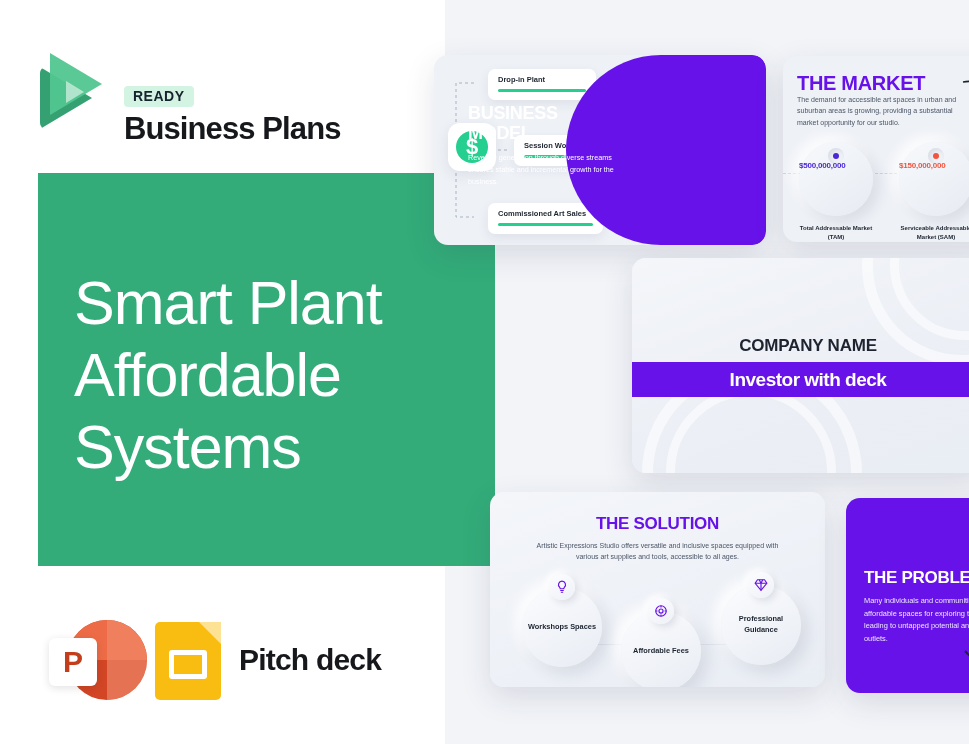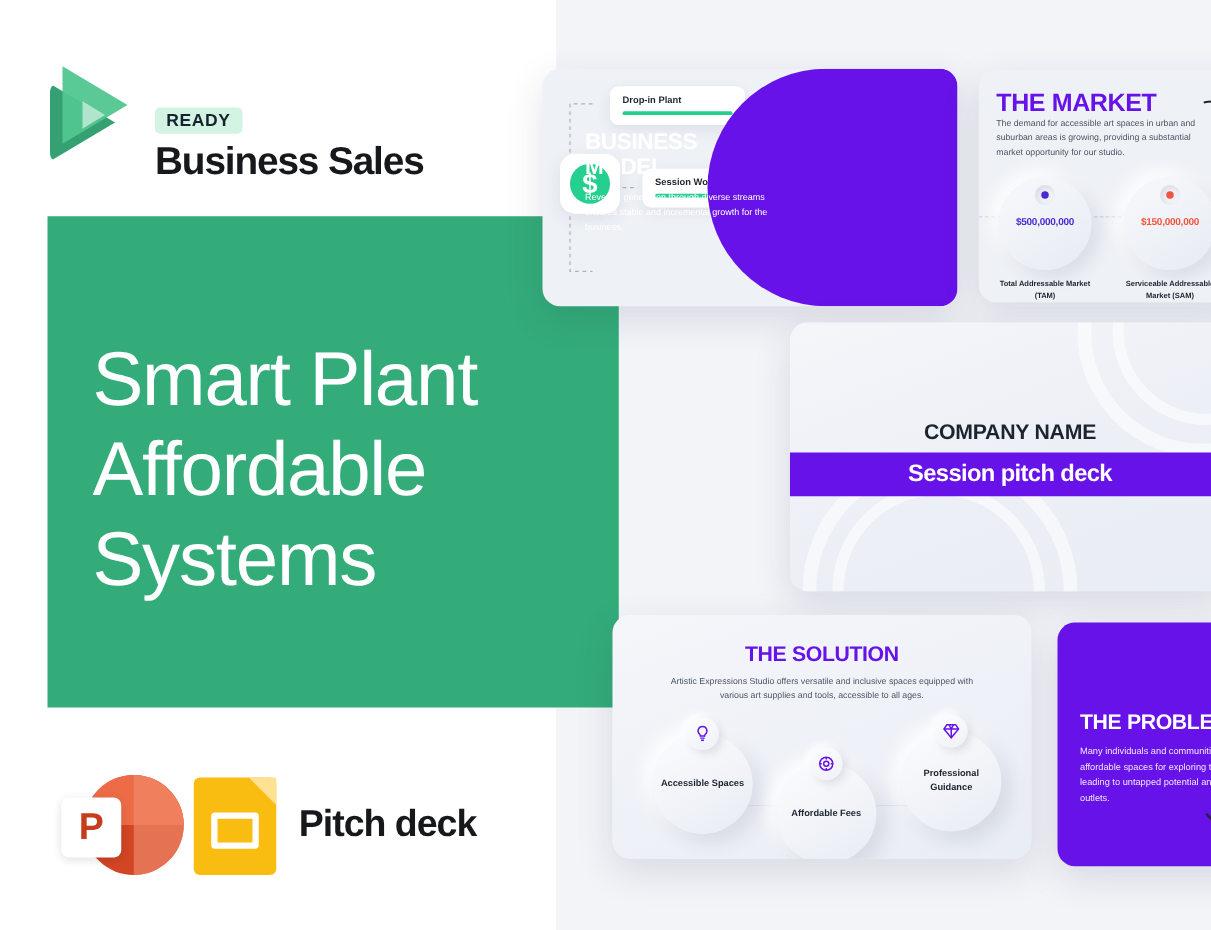--- a/index.html
+++ b/index.html
@@ -143,21 +143,21 @@
   .mk-circ{ position:absolute; width:74px; height:74px; border-radius:50%;
             background:linear-gradient(145deg,#f7f9fc,#e7ebf2);
             box-shadow:6px 6px 14px rgba(40,50,80,.10), -6px -6px 14px rgba(255,255,255,.9); }
   .mk-c1{ left:16px; top:86px; }
   .mk-c2{ left:116px; top:86px; }
   .mk-dot{ position:absolute; left:50%; top:6px; transform:translateX(-50%);
            width:16px; height:16px; border-radius:50%; background:#eef1f6;
            box-shadow:inset 2px 2px 4px rgba(40,50,80,.10); }
   .mk-dot i{ position:absolute; left:5px; top:5px; width:6px; height:6px; border-radius:50%;
              font-style:normal; }
-  .mk-val{ position:absolute; left:0; top:31px; width:100%; text-align:center;
+  .mk-val{ position:absolute; left:0; top:19px; width:100%; text-align:left;
            font-size:8px; font-weight:800; letter-spacing:-.2px; }
   .mk-cap{ position:absolute; width:90px; text-align:center; font-size:6px;
            font-weight:700; color:#1d2430; line-height:1.45; }
   .mk-cap1{ left:8px; top:168px; }
   .mk-cap2{ left:108px; top:168px; }
   .mk-dash{ position:absolute; top:117px; height:1px; border-top:1px dashed #c9d1dd; }
   .mk-d1{ left:0; width:18px; }
   .mk-d2{ left:92px; width:22px; }
   .mk-arrow{ position:absolute; right:6px; top:18px; width:62px; height:46px; }
 
@@ -217,21 +217,21 @@
 <div class="green-panel"></div>
 
 <div class="brand">
   <div class="logo-mark">
     <div class="logo-tri-back"></div>
     <div class="logo-tri-front"></div>
     <div class="logo-tri-inner"></div>
   </div>
   <div class="brand-text">
     <div class="ready-badge">READY</div>
-    <div class="brand-title">Business Sales</div>
+    <div class="brand-title">Business Plans</div>
   </div>
 </div>
 
 <div class="hero-title">Smart Plant Affordable Systems</div>
 
 <div class="formats">
   <div class="ppt-icon">
     <div class="ppt-circle"></div>
     <div class="ppt-sq">
         <span>P</span>
@@ -249,20 +249,24 @@
   <svg class="bm-lines" viewBox="0 0 210 190">
     <path d="M40 28 L22 28 L22 162 L40 162" fill="none" stroke="#aab3c2" stroke-width="1" stroke-dasharray="3 3"></path>
     <path d="M22 95 L74 95" fill="none" stroke="#aab3c2" stroke-width="1" stroke-dasharray="3 3"></path>
   </svg>
   <div class="bm-chip chip-a">
     <b>Drop-in Plant</b>
       <em></em>
   </div>
   <div class="bm-chip chip-b">
     <b>Session Workshops</b>
+      <em></em>
+  </div>
+  <div class="bm-chip chip-c">
+    <b>Commissioned Art Sales</b>
       <em></em>
   </div>
   <div class="bm-dollar">
     <i>$</i>
   </div>
   <div class="bm-purple"></div>
   <div class="bm-purple-txt">
     <div class="bm-h">BUSINESS MODEL</div>
     <div class="bm-p">Revenue generation through diverse streams ensures stable and incremental growth for the business.</div>
   </div>
@@ -294,32 +298,32 @@
 </div>
 
 <div class="slide slide-ip">
   <div class="ip-bg"></div>
   <div class="ip-ring ip-r1"></div>
   <div class="ip-ring ip-r2"></div>
   <div class="ip-ring ip-r3"></div>
   <div class="ip-ring ip-r4"></div>
   <div class="ip-company">COMPANY NAME</div>
   <div class="ip-band">
-    <span>Session pitch deck</span>
+    <span>Investor with deck</span>
   </div>
 </div>
 
 <div class="slide slide-sl">
   <div class="sl-h">THE SOLUTION</div>
   <div class="sl-p">Artistic Expressions Studio offers versatile and inclusive spaces equipped with various art supplies and tools, accessible to all ages.</div>
   <div class="sl-link sl-l1"></div>
   <div class="sl-link sl-l2"></div>
 
   <div class="sl-node sl-n1">
-    <span>Accessible Spaces</span>
+    <span>Workshops Spaces</span>
   </div>
   <div class="sl-node sl-n3">
     <span>Professional Guidance</span>
   </div>
   <div class="sl-node sl-n2">
     <span>Affordable Fees</span>
   </div>
 
   <div class="sl-ico sl-i1">
     <svg width="14" height="14" viewBox="0 0 24 24" fill="none" stroke="#6612e9" stroke-width="2">

